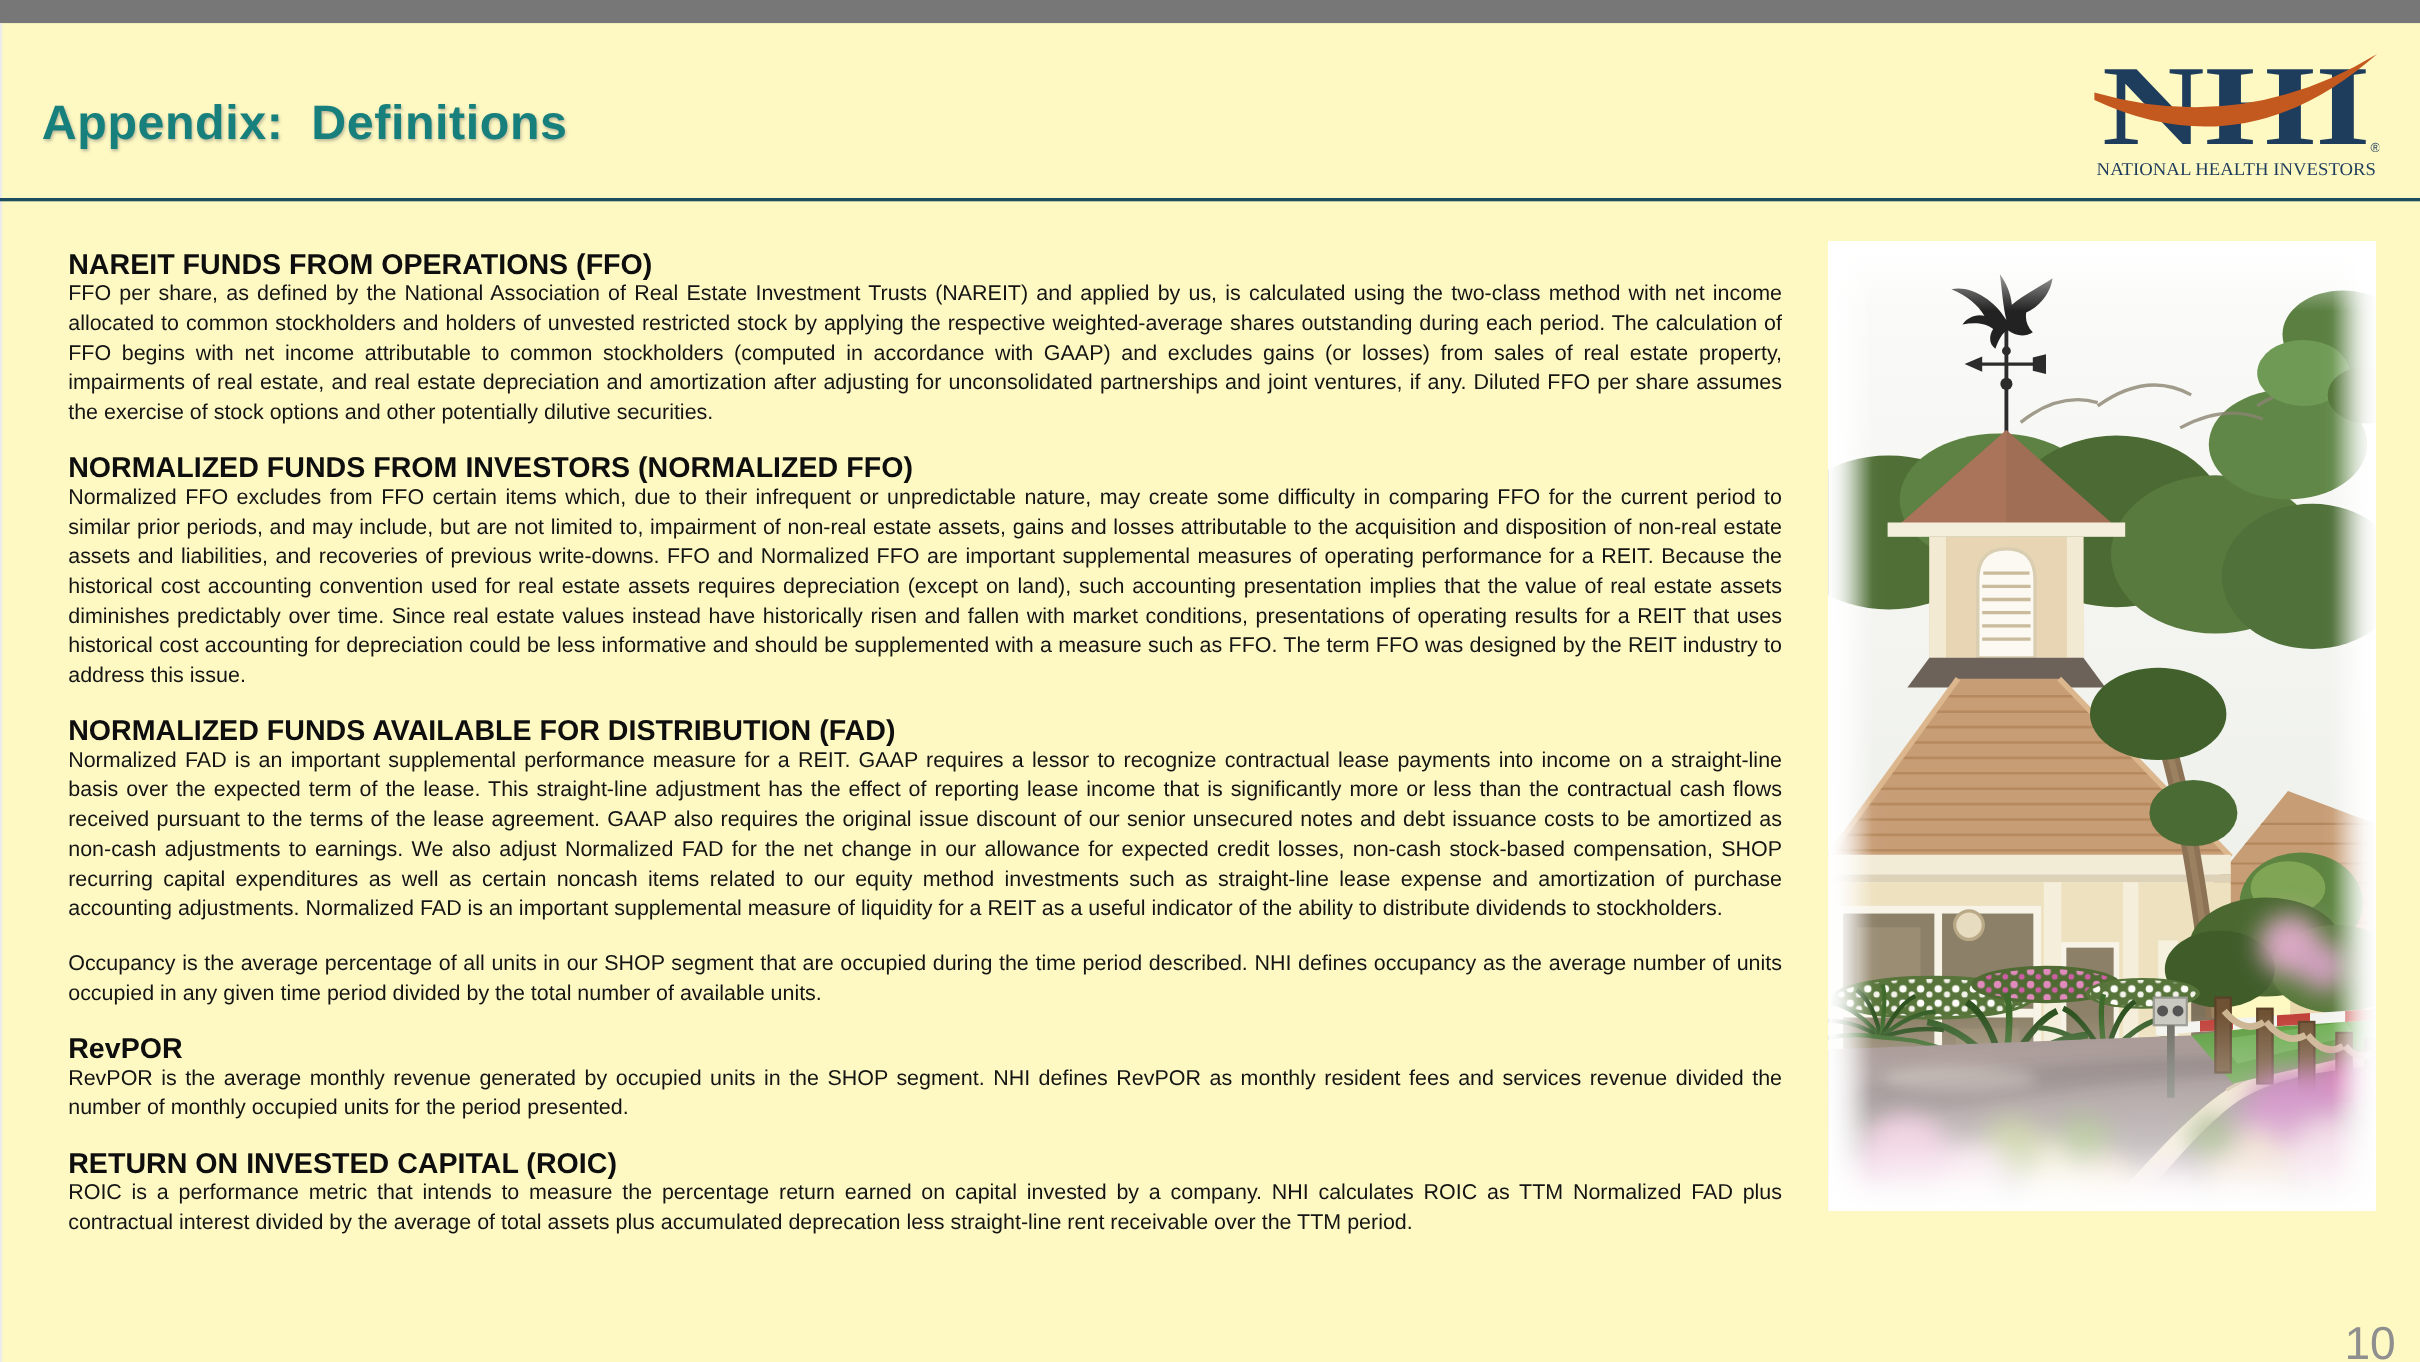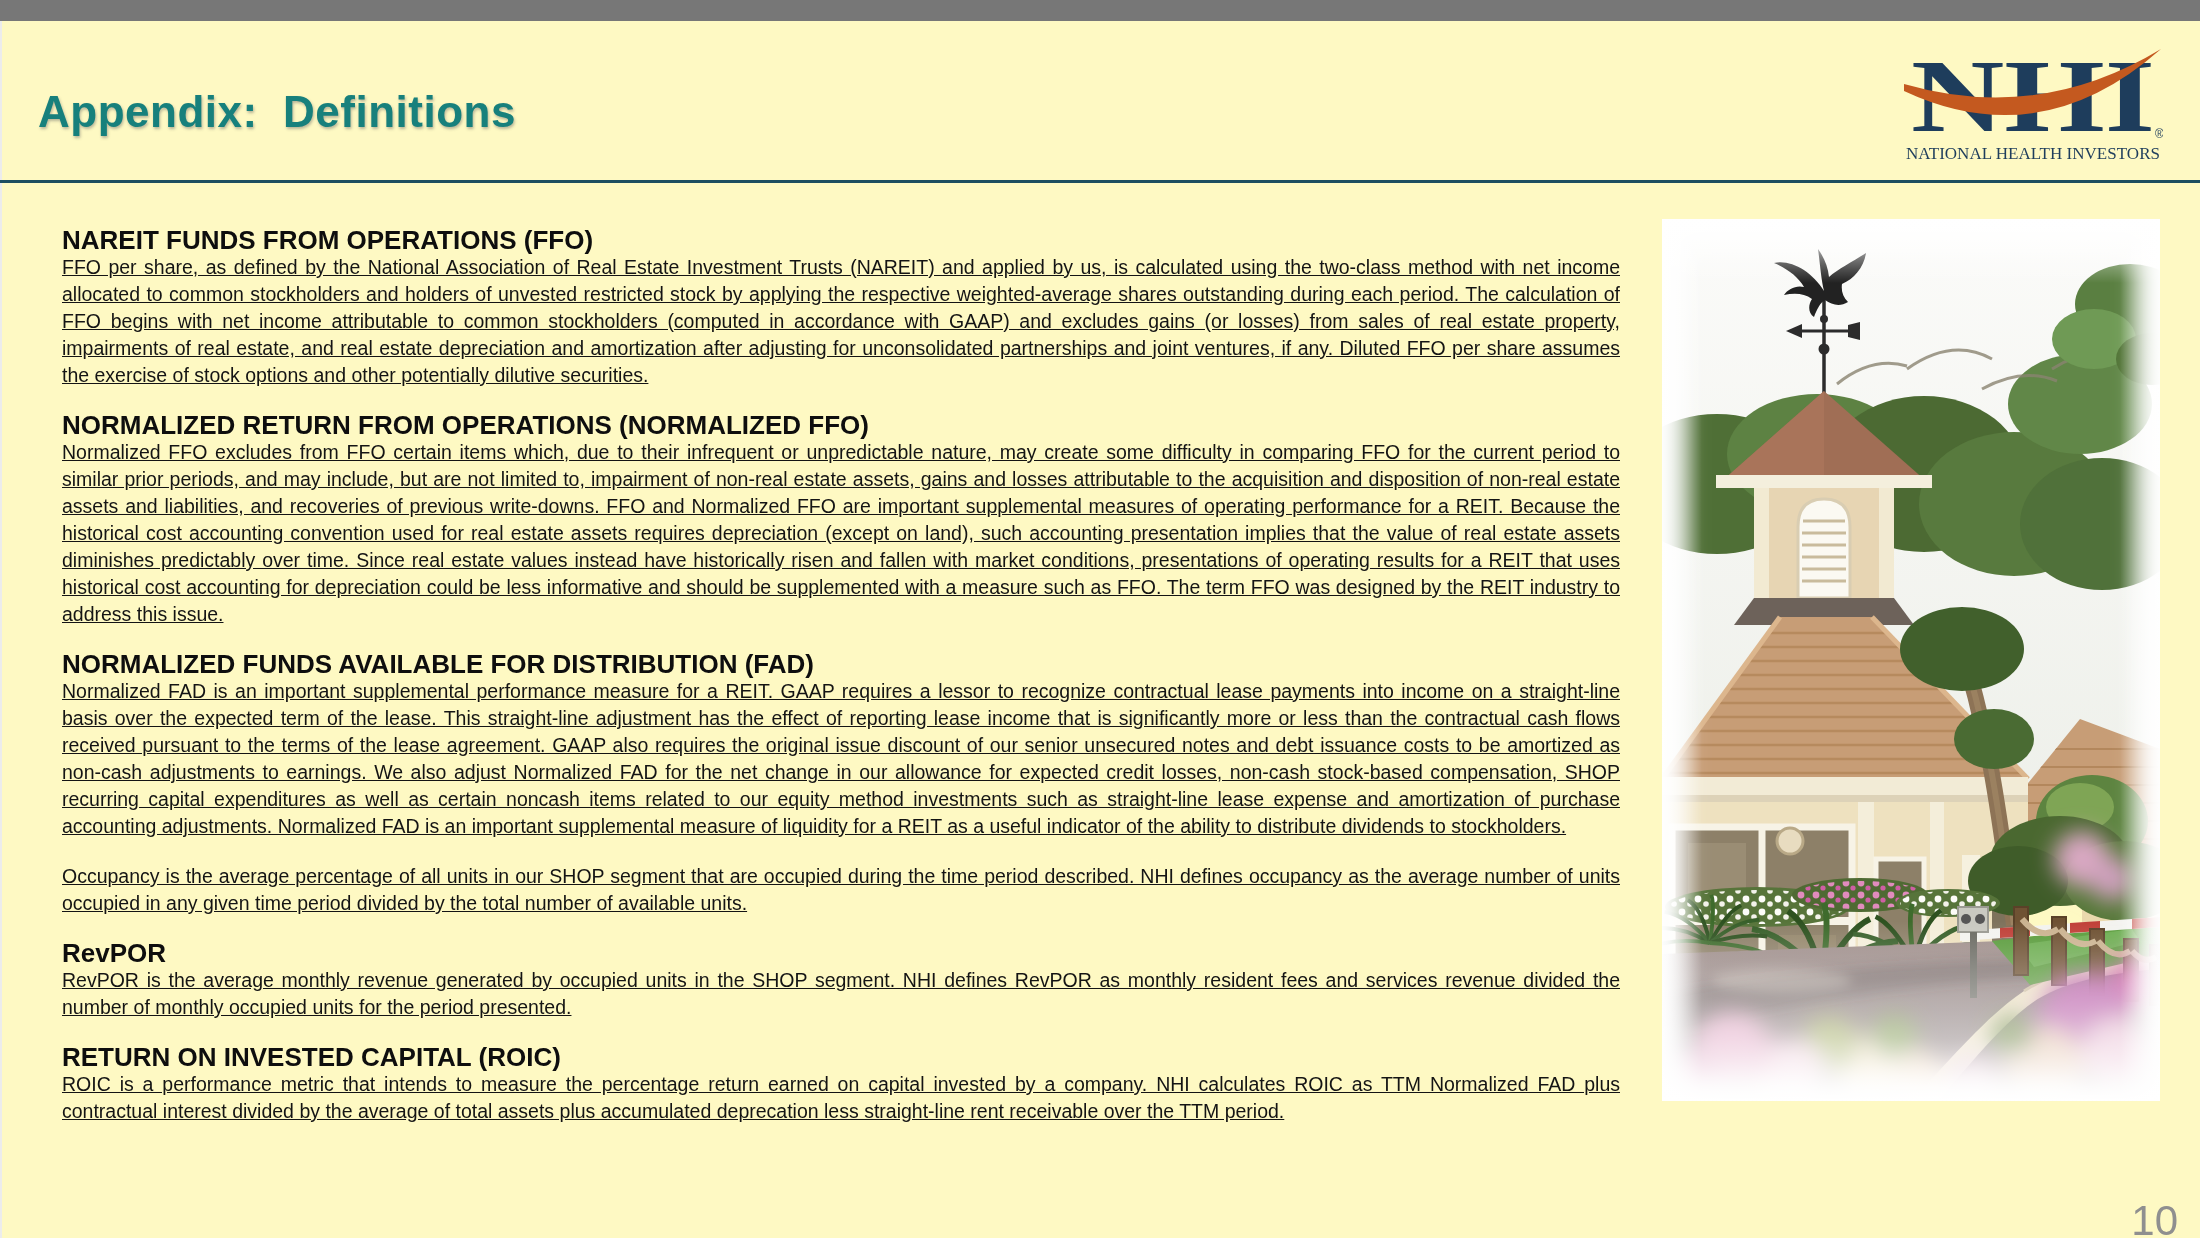--- a/index.html
+++ b/index.html
@@ -17,21 +17,21 @@
   }
   .divider{position:absolute;left:0;top:159px;width:2200px;height:3px;background:#1d4e60;}
   .logo{position:absolute;left:1903px;top:14px;width:260px;height:136px;}
   
   .defs-col{
     position:absolute;left:62px;top:206px;width:1558px;
     font-size:19.5px;line-height:27px;color:#141414;text-align:justify;
   }
   .defs-col section{margin:0 0 23px 0;}
   .defs-col h2{margin:0;font-size:26px;line-height:27px;font-weight:bold;color:#0e0e0e;text-align:left;}
-  .defs-col p{margin:0;text-decoration:underline;}
+  .defs-col p{margin:0;}
   
   .photo{position:absolute;left:1662px;top:198px;width:498px;height:882px;margin:0;}
   .photo svg{display:block;}
   
   .page-number{
     position:absolute;left:2118px;top:1176px;width:60px;
     font-size:42px;color:#8f8f8f;text-align:right;
   }
 </style>
 </head>
@@ -51,21 +51,21 @@
       <text x="130" y="124" text-anchor="middle" font-family="Liberation Serif, serif" font-size="16.5" fill="#1e3d5c" textLength="254" lengthAdjust="spacingAndGlyphs">NATIONAL HEALTH INVESTORS</text>
     </svg>
   </div>
 
   <main class="defs-col">
     <section>
       <h2>NAREIT FUNDS FROM OPERATIONS (FFO)</h2>
       <p>FFO per share, as defined by the National Association of Real Estate Investment Trusts (NAREIT) and applied by us, is calculated using the two-class method with net income allocated to common stockholders and holders of unvested restricted stock by applying the respective weighted-average shares outstanding during each period. The calculation of FFO begins with net income attributable to common stockholders (computed in accordance with GAAP) and excludes gains (or losses) from sales of real estate property, impairments of real estate, and real estate depreciation and amortization after adjusting for unconsolidated partnerships and joint ventures, if any. Diluted FFO per share assumes the exercise of stock options and other potentially dilutive securities.</p>
     </section>
     <section>
-      <h2>NORMALIZED RETURN FROM OPERATIONS (NORMALIZED FFO)</h2>
+      <h2>NORMALIZED FUNDS FROM INVESTORS (NORMALIZED FFO)</h2>
       <p>Normalized FFO excludes from FFO certain items which, due to their infrequent or unpredictable nature, may create some difficulty in comparing FFO for the current period to similar prior periods, and may include, but are not limited to, impairment of non-real estate assets, gains and losses attributable to the acquisition and disposition of non-real estate assets and liabilities, and recoveries of previous write-downs. FFO and Normalized FFO are important supplemental measures of operating performance for a REIT. Because the historical cost accounting convention used for real estate assets requires depreciation (except on land), such accounting presentation implies that the value of real estate assets diminishes predictably over time. Since real estate values instead have historically risen and fallen with market conditions, presentations of operating results for a REIT that uses historical cost accounting for depreciation could be less informative and should be supplemented with a measure such as FFO. The term FFO was designed by the REIT industry to address this issue.</p>
     </section>
     <section>
       <h2>NORMALIZED FUNDS AVAILABLE FOR DISTRIBUTION (FAD)</h2>
       <p>Normalized FAD is an important supplemental performance measure for a REIT. GAAP requires a lessor to recognize contractual lease payments into income on a straight-line basis over the expected term of the lease. This straight-line adjustment has the effect of reporting lease income that is significantly more or less than the contractual cash flows received pursuant to the terms of the lease agreement. GAAP also requires the original issue discount of our senior unsecured notes and debt issuance costs to be amortized as non-cash adjustments to earnings. We also adjust Normalized FAD for the net change in our allowance for expected credit losses, non-cash stock-based compensation, SHOP recurring capital expenditures as well as certain noncash items related to our equity method investments such as straight-line lease expense and amortization of purchase accounting adjustments. Normalized FAD is an important supplemental measure of liquidity for a REIT as a useful indicator of the ability to distribute dividends to stockholders.</p>
     </section>
     <section>
       <p>Occupancy is the average percentage of all units in our SHOP segment that are occupied during the time period described.  NHI defines occupancy as the average number of units occupied in any given time period divided by the total number of available units.</p>
     </section>
     <section>

